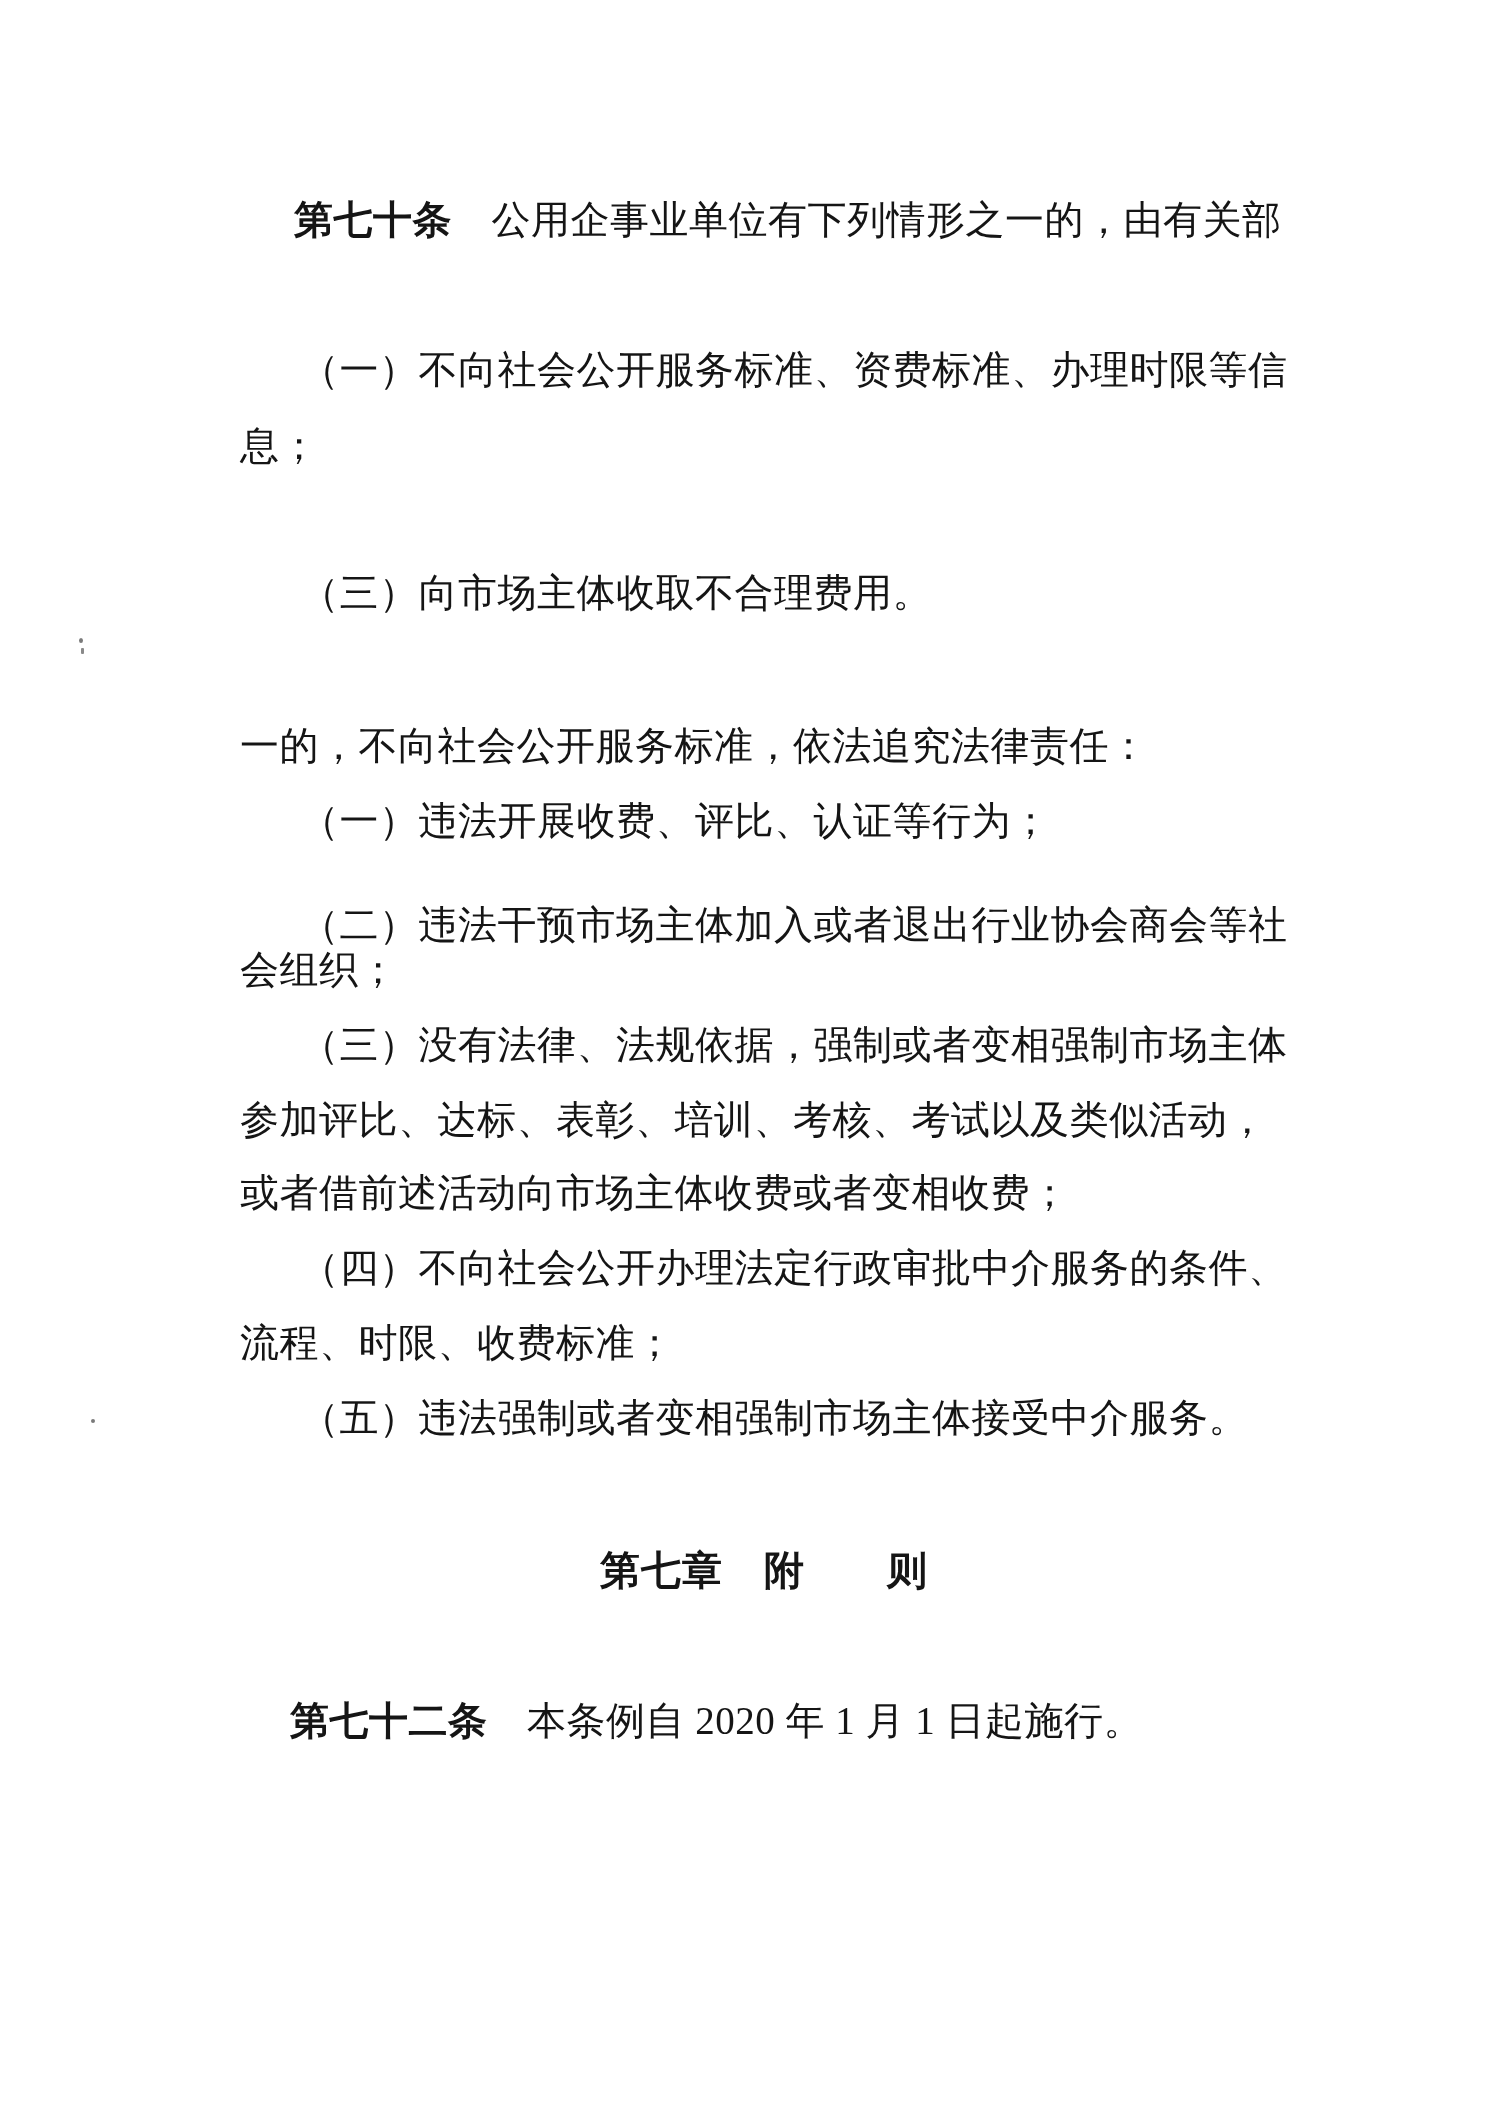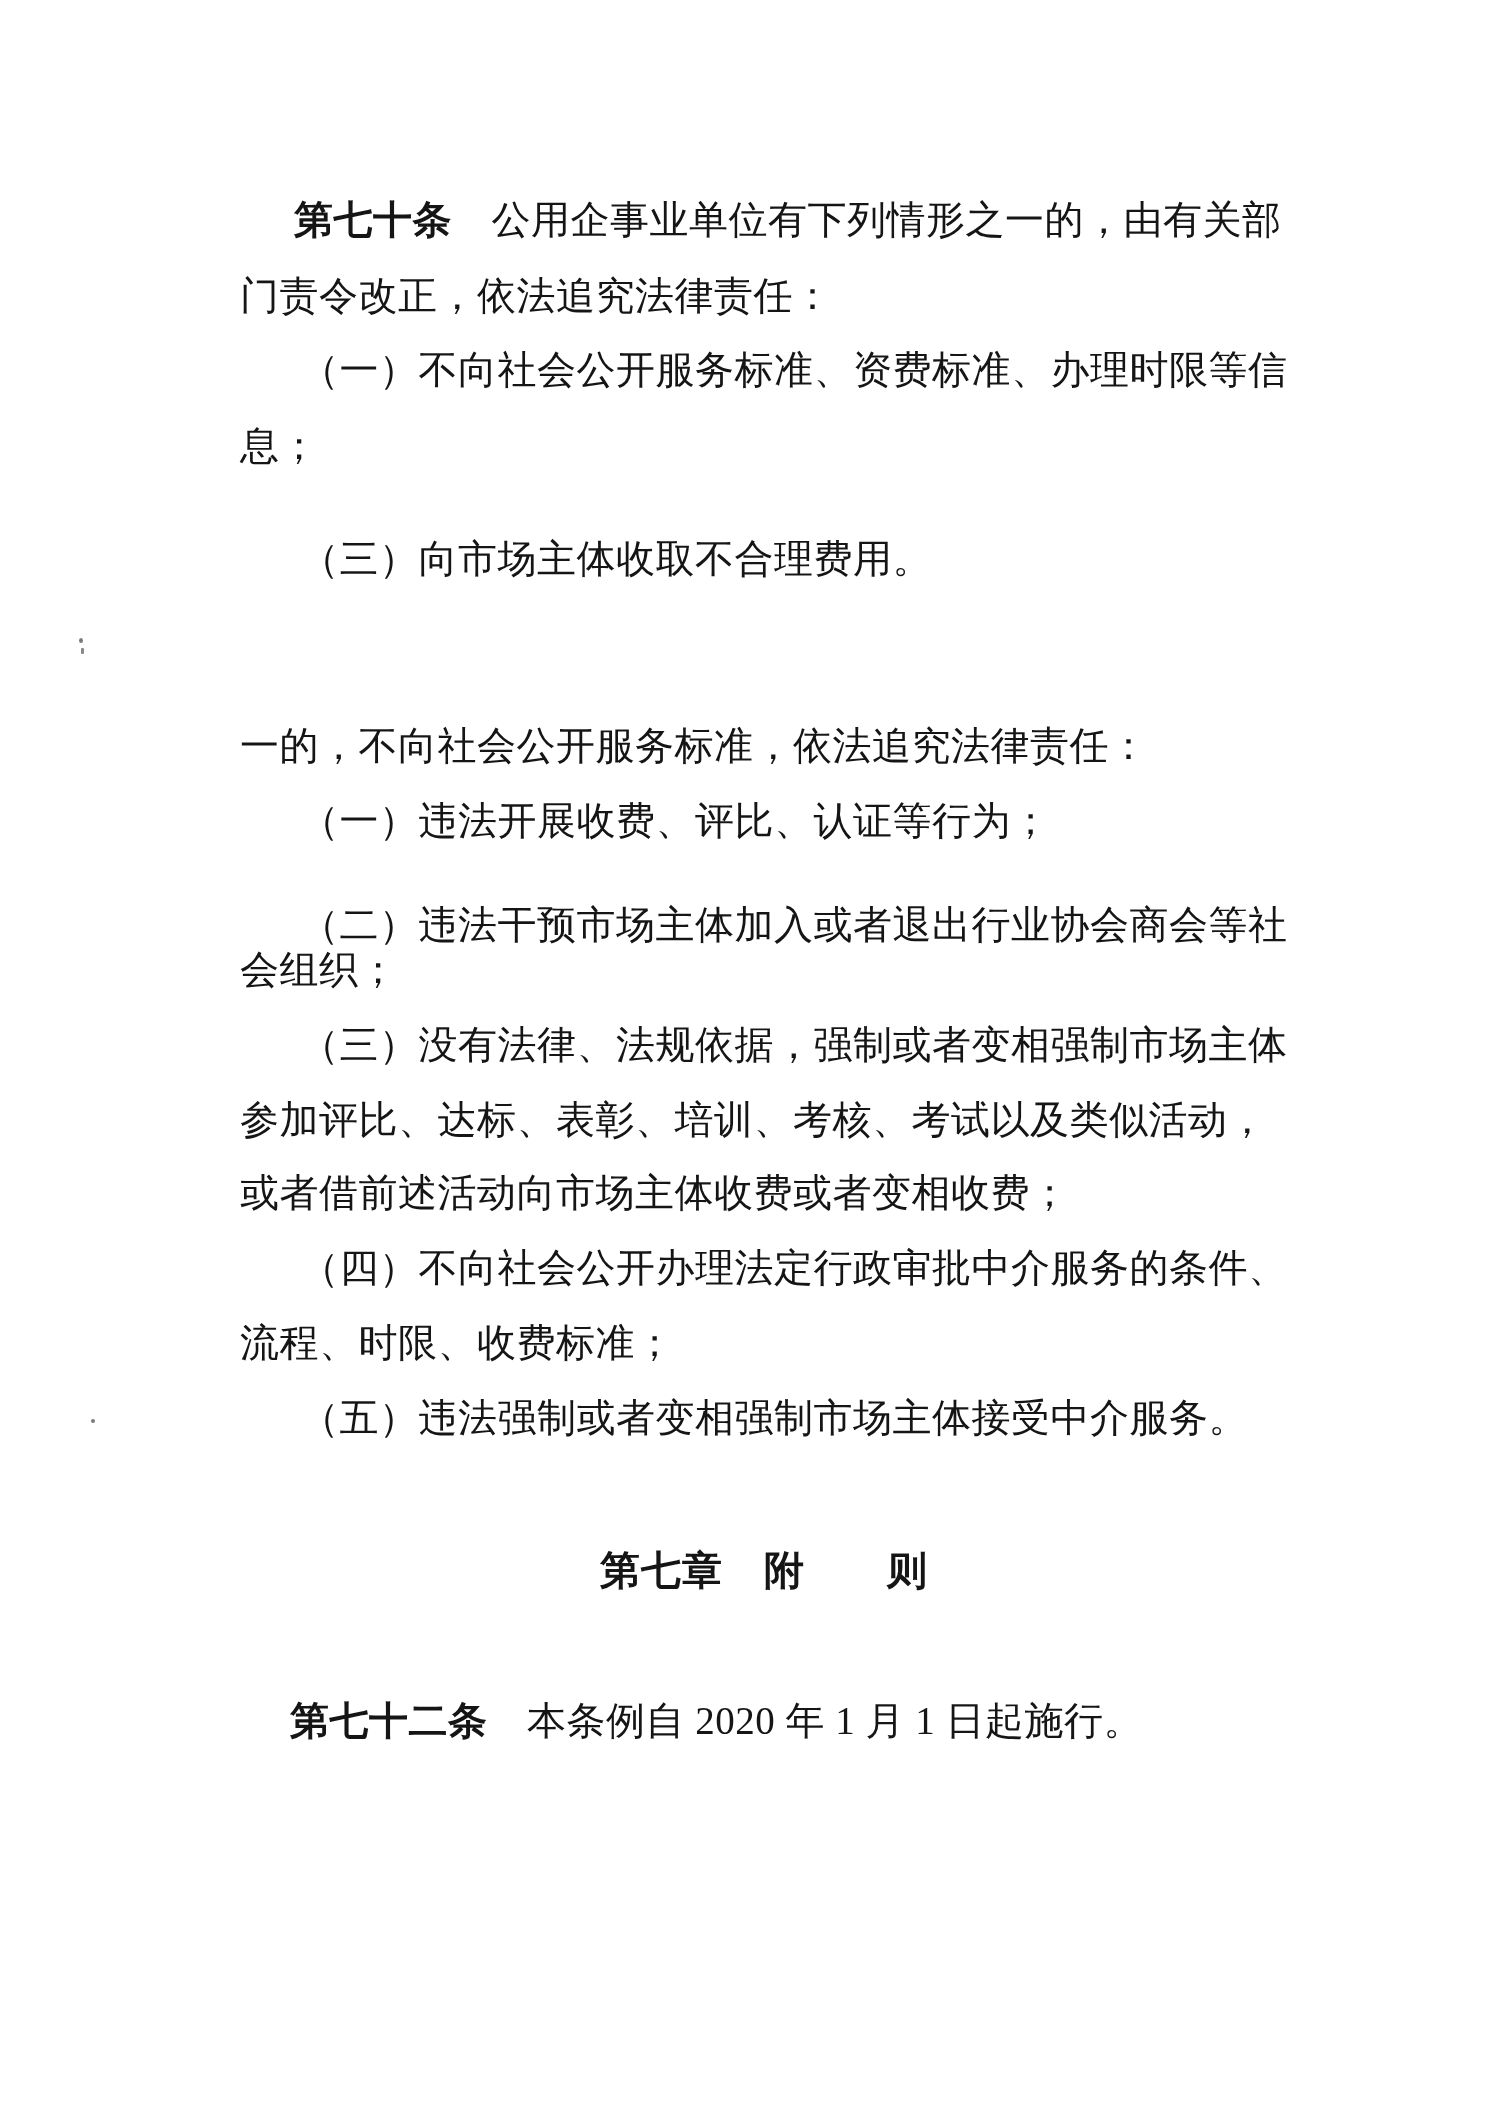--- a/index.html
+++ b/index.html
@@ -42,24 +42,23 @@
   .speck-1{left:79px;top:638px;width:4px;height:5px;}
   .speck-1b{left:81px;top:648px;width:3px;height:6px;border-radius:1px;background:#8a8a8a;}
   .speck-2{left:91px;top:1419px;width:4px;height:4px;}
 </style>
 </head>
 <body>
 
 <div class="page">
 
   <div class="ln lead" style="top:197px"><span class="b">第七十条</span><span>　公用企事业单位有下列情形之一的，由有关部</span></div>
-  <div class="ln flush" style="top:273px"><span>门责令改正，依法追究法律责任：</span></div>
   <div class="ln item" style="top:347px"><span>（一）不向社会公开服务标准、资费标准、办理时限等信</span></div>
   <div class="ln flush" style="top:423px"><span>息；</span></div>
-  <div class="ln item" style="top:536px"><span>（三）向市场主体收取不合理费用。</span></div>
+  <div class="ln item" style="top:570px"><span>（三）向市场主体收取不合理费用。</span></div>
   <div class="ln flush" style="top:723px"><span>一的，不向社会公开服务标准，依法追究法律责任：</span></div>
   <div class="ln item" style="top:798px"><span>（一）违法开展收费、评比、认证等行为；</span></div>
   <div class="ln item" style="top:902px"><span>（二）违法干预市场主体加入或者退出行业协会商会等社</span></div>
   <div class="ln flush" style="top:947px"><span>会组织；</span></div>
   <div class="ln item" style="top:1022px"><span>（三）没有法律、法规依据，强制或者变相强制市场主体</span></div>
   <div class="ln flush" style="top:1097px"><span>参加评比、达标、表彰、培训、考核、考试以及类似活动，</span></div>
   <div class="ln flush" style="top:1170px"><span>或者借前述活动向市场主体收费或者变相收费；</span></div>
   <div class="ln item" style="top:1245px"><span>（四）不向社会公开办理法定行政审批中介服务的条件、</span></div>
   <div class="ln flush" style="top:1320px"><span>流程、时限、收费标准；</span></div>
   <div class="ln item" style="top:1395px"><span>（五）违法强制或者变相强制市场主体接受中介服务。</span></div>

